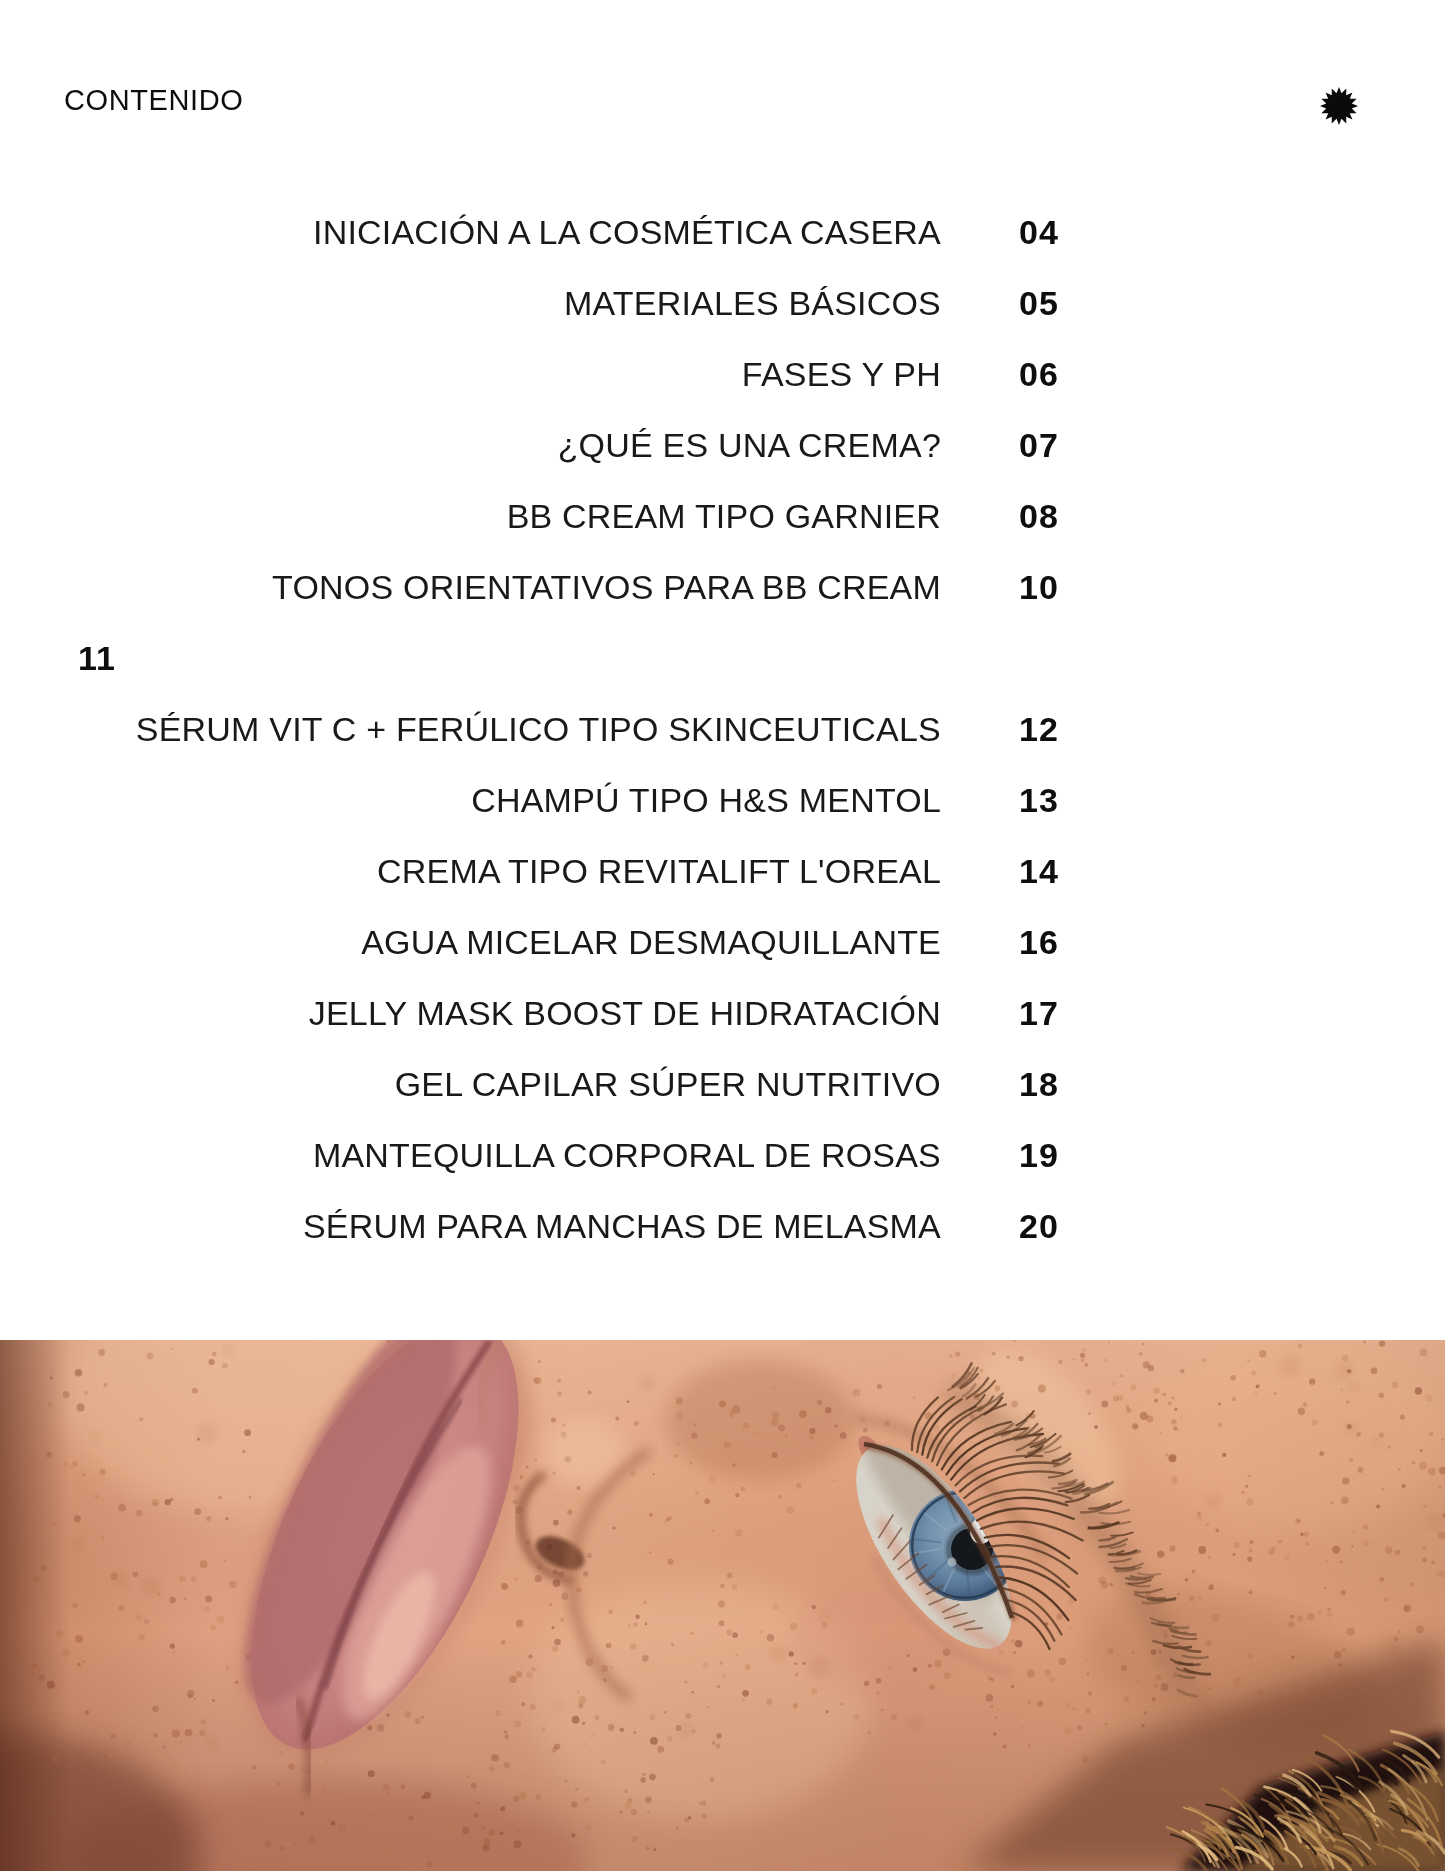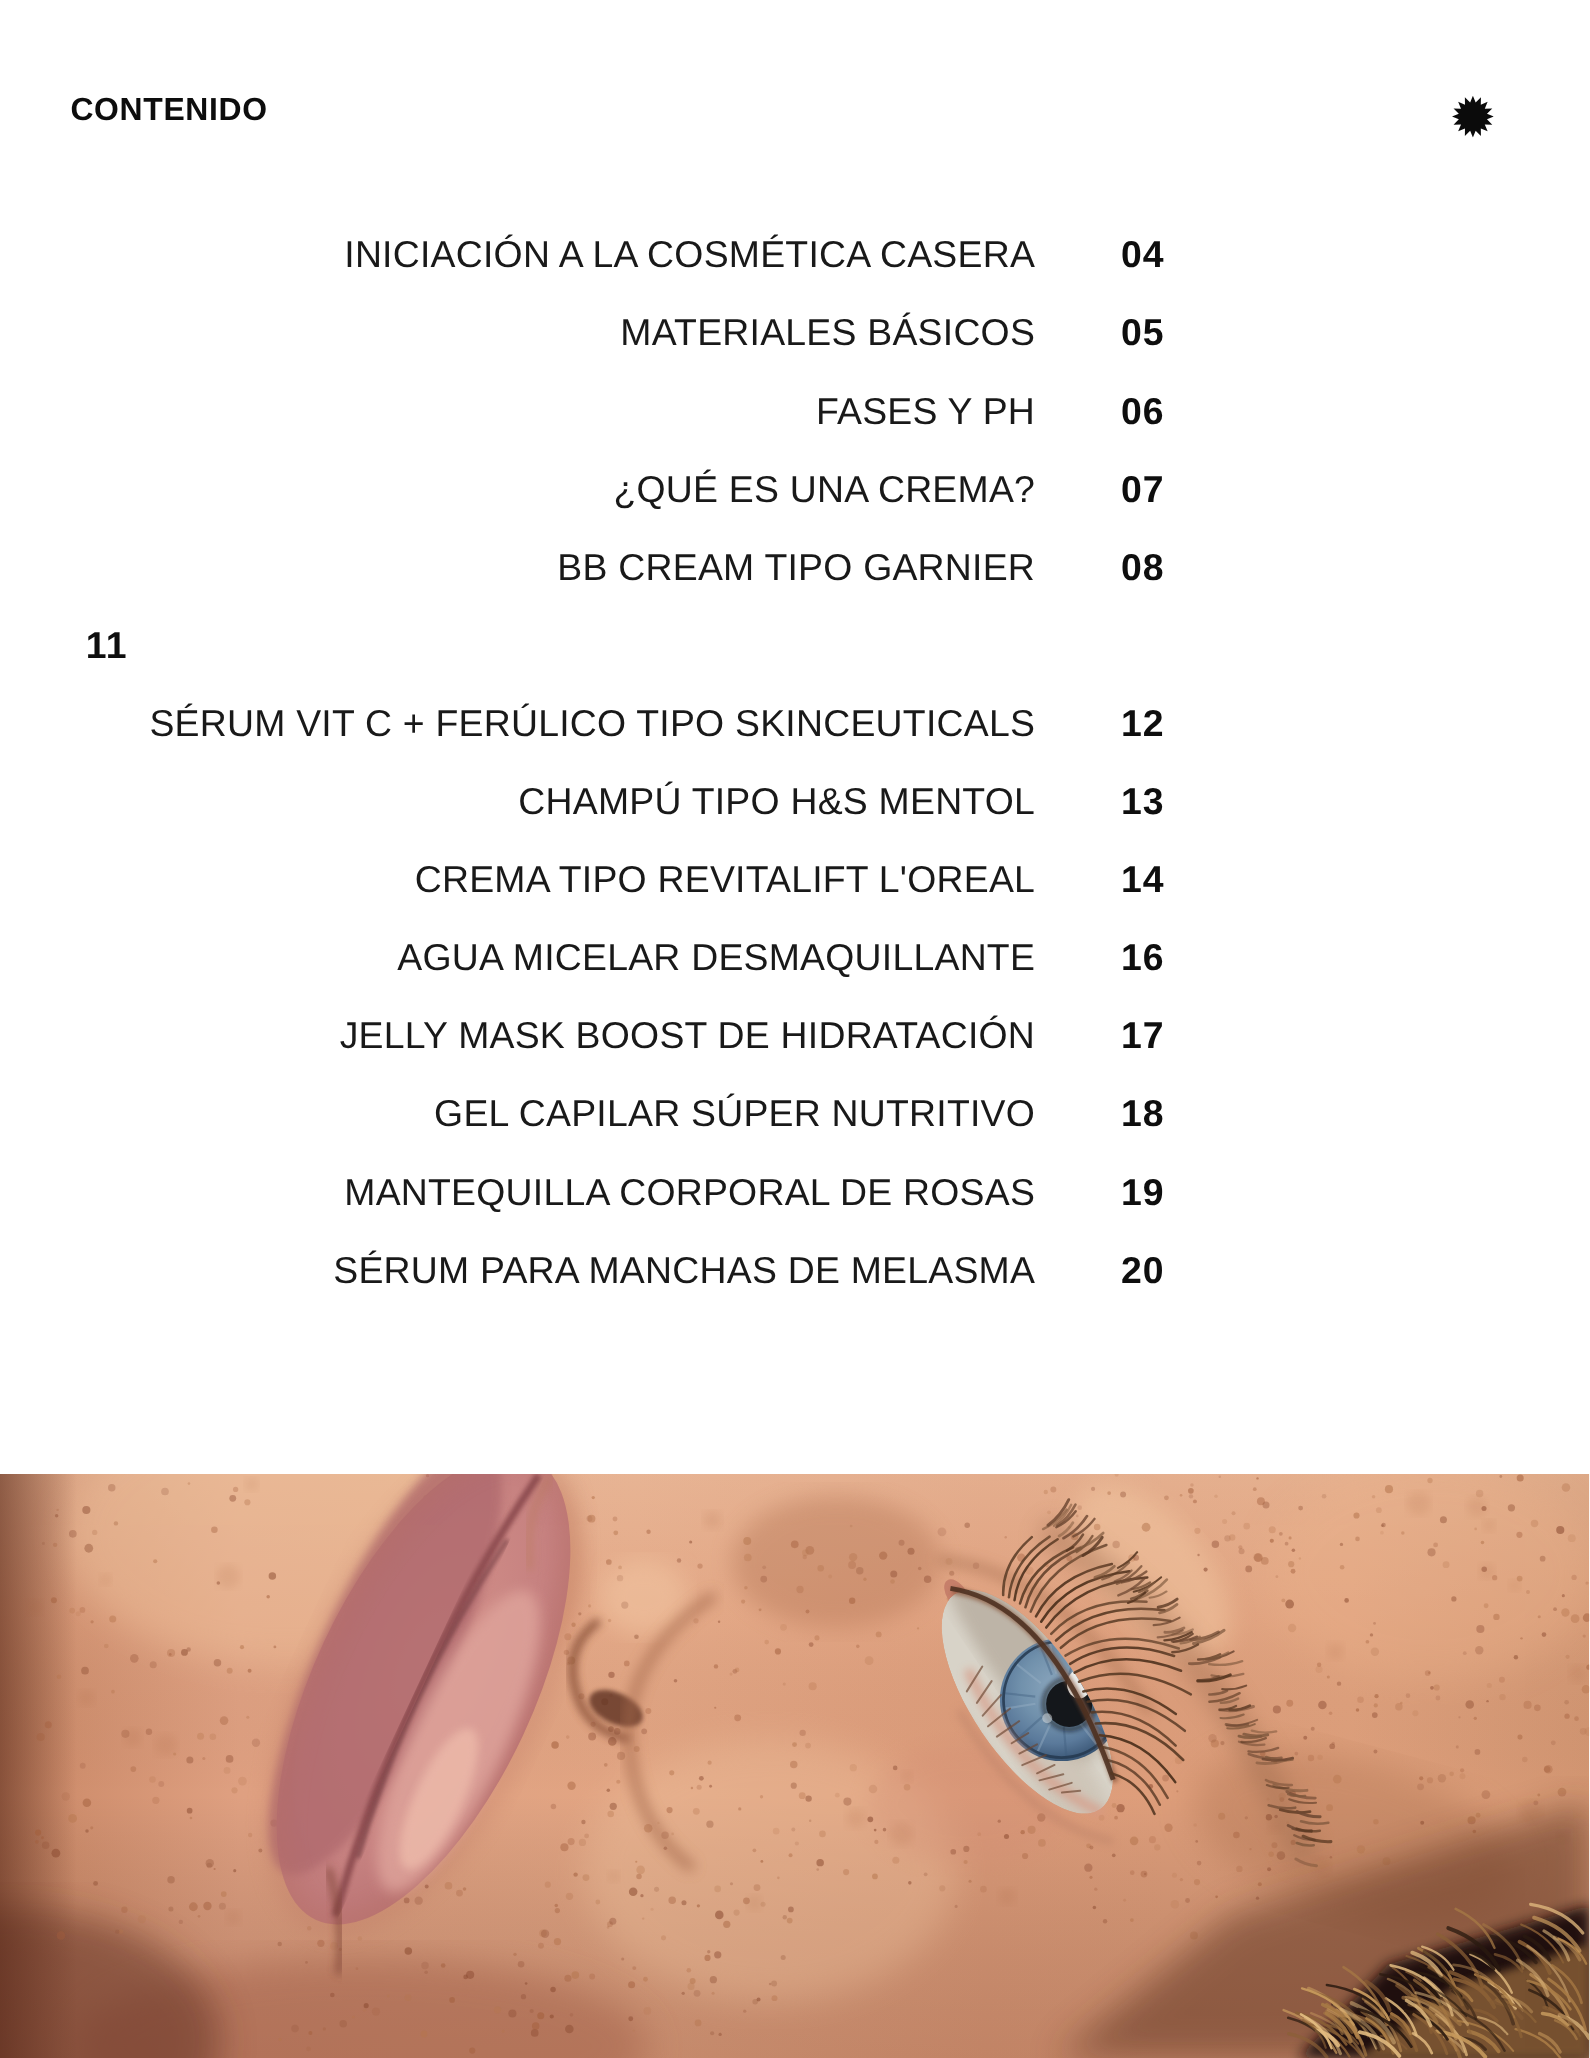--- a/index.html
+++ b/index.html
@@ -1,18 +1,18 @@
 <!DOCTYPE html>
 <html><head>
 <meta charset="utf-8">
 <style>
   html,body{margin:0;padding:0;background:#ffffff;}
   body{width:1445px;height:1871px;position:relative;font-family:"Liberation Sans",sans-serif;overflow:hidden;}
   .page{position:absolute;inset:0;background:#ffffff;overflow:hidden;}
-  .page-title{position:absolute;left:64px;top:84px;margin:0;font-size:29px;font-weight:700;
+  .page-title{position:absolute;left:64px;top:84px;margin:0;font-size:29px;font-weight:400;
     letter-spacing:.6px;color:#0d0d0d;}
   .burst{position:absolute;left:1320px;top:87px;width:38px;height:38px;}
   .toc{position:absolute;left:0;top:197px;width:1273px;}
   .toc-row{height:71px;display:flex;align-items:center;}
   .toc-title{width:941px;text-align:right;font-size:34px;color:#191919;letter-spacing:.2px;white-space:pre;}
   .toc-page{margin-left:78px;font-size:34px;font-weight:700;color:#0e0e0e;letter-spacing:1px;}
   .photo{position:absolute;left:0;top:1340px;width:1445px;height:531px;display:block;}
 </style>
 </head>
 <body>
@@ -44,20 +44,24 @@
     <div class="toc-row">
       <span class="toc-title">¿QUÉ ES UNA CREMA?</span>
       <span class="toc-page">07</span>
     </div>
 
     <div class="toc-row">
       <span class="toc-title">BB CREAM TIPO GARNIER</span>
       <span class="toc-page">08</span>
     </div>
 
+    <div class="toc-row">
+      <span class="toc-title">TONOS ORIENTATIVOS PARA BB CREAM</span>
+      <span class="toc-page">10</span>
+    </div>
 
     <div class="toc-row">
       <span class="toc-page">11</span>
     </div>
 
     <div class="toc-row">
       <span class="toc-title">SÉRUM VIT C + FERÚLICO TIPO SKINCEUTICALS</span>
       <span class="toc-page">12</span>
     </div>
 

